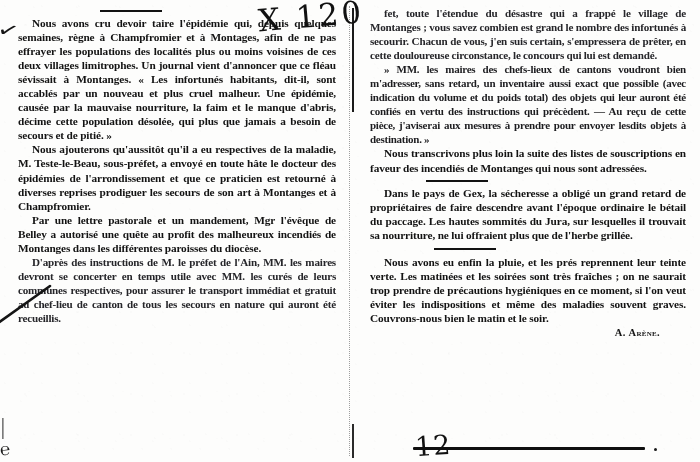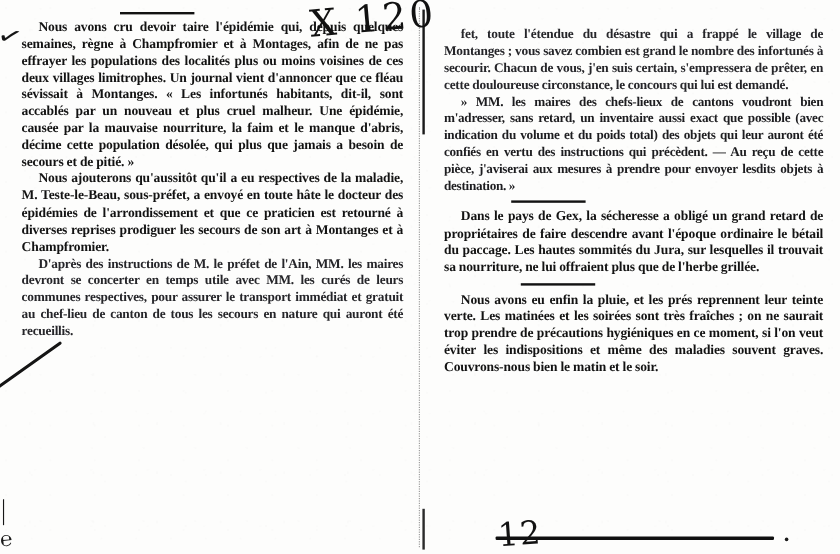--- a/index.html
+++ b/index.html
@@ -43,21 +43,21 @@
   .columns {
     position: absolute;
     inset: 0;
     display: flex;
   }
   .column {
     position: relative;
     box-sizing: border-box;
   }
   #column-left  { width: 350px; padding: 6px 14px 0 18px; }
-  #column-right { width: 350px; padding: 22px 14px 0 20px; }
+  #column-right { width: 350px; padding: 6px 14px 0 20px; }
 
   
   #column-divider {
     position: absolute;
     left: 349px;
     top: 6px;
     width: 0;
     height: 450px;
     border-left: 1px dotted #8e8e8e;
     opacity: .85;
@@ -220,20 +220,21 @@
   <div class="columns">
 
     <div class="column" id="column-left">
 
       <div class="sep-rule"></div>
 
       <p class="para">Nous avons cru devoir taire l'épidémie qui, depuis quelques semaines, règne à Champfromier et à Montages, afin de ne pas effrayer les populations des localités plus ou moins voisines de ces deux villages limitrophes. Un journal vient d'annoncer que ce fléau sévissait à Montanges. « Les infortunés habitants, dit-il, sont accablés par un nouveau et plus cruel malheur. Une épidémie, causée par la mauvaise nourriture, la faim et le manque d'abris, décime cette population désolée, qui plus que jamais a besoin de secours et de pitié. »</p>
 
       <p class="para">Nous ajouterons qu'aussitôt qu'il a eu respectives de la maladie, M. Teste-le-Beau, sous-préfet, a envoyé en toute hâte le docteur des épidémies de l'arrondissement et que ce praticien est retourné à diverses reprises prodiguer les secours de son art à Montanges et à Champfromier.</p>
 
+      <p class="para">Par une lettre pastorale et un mandement, Mgr l'évêque de Belley a autorisé une quête au profit des malheureux incendiés de Montanges dans les différentes paroisses du diocèse.</p>
 
       <p class="para worn">D'après des instructions de M. le préfet de l'Ain, MM. les maires devront se concerter en temps utile avec MM. les curés de leurs communes respectives, pour assurer le transport immédiat et gratuit au chef-lieu de canton de tous les secours en nature qui auront été recueillis.</p>
 
 
       <span class="ink" id="annotation-check-left">✓</span>
 
       <svg class="ink" id="annotation-slash-left" viewBox="0 0 56 42">
         <path d="M2 40 L54 3" stroke="#151515" stroke-width="2.6" fill="none" stroke-linecap="round"></path>
       </svg>
 
@@ -241,29 +242,33 @@
 
       <span class="ink" id="annotation-squiggle-left">℮</span>
     </div>
 
     <div class="column" id="column-right">
 
       <p class="para worn">fet, toute l'étendue du désastre qui a frappé le village de Montanges ; vous savez combien est grand le nombre des infortunés à secourir. Chacun de vous, j'en suis certain, s'empressera de prêter, en cette douloureuse circonstance, le concours qui lui est demandé.</p>
 
       <p class="para worn-heavy">» MM. les maires des chefs-lieux de cantons voudront bien m'adresser, sans retard, un inventaire aussi exact que possible (avec indication du volume et du poids total) des objets qui leur auront été confiés en vertu des instructions qui précèdent. — Au reçu de cette pièce, j'aviserai aux mesures à prendre pour envoyer lesdits objets à destination. »</p>
 
+      <p class="para">Nous transcrivons plus loin la suite des listes de souscriptions en faveur des incendiés de Montanges qui nous sont adressées.</p>
 
       <div class="sep-rule right-a"></div>
 
       <p class="para">Dans le pays de Gex, la sécheresse a obligé un grand retard de propriétaires de faire descendre avant l'époque ordinaire le bétail du paccage. Les hautes sommités du Jura, sur lesquelles il trouvait sa nourriture, ne lui offraient plus que de l'herbe grillée.</p>
 
       <div class="sep-rule right-b"></div>
 
       <p class="para">Nous avons eu enfin la pluie, et les prés reprennent leur teinte verte. Les matinées et les soirées sont très fraîches ; on ne saurait trop prendre de précautions hygiéniques en ce moment, si l'on veut éviter les indispositions et même des maladies souvent graves. Couvrons-nous bien le matin et le soir.</p>
 
+      <div class="signature">
+        <span class="sig-initial">A. </span><span>Arène.</span>
+      </div>
 
     </div>
   </div>
 
   <div id="column-divider"></div>
   <div id="column-divider-solid"></div>
   <div id="column-divider-solid2"></div>
 
   <div id="annotation-number-bottom-wrap" class="ink">12</div>
   <div id="bottom-rule"></div>

